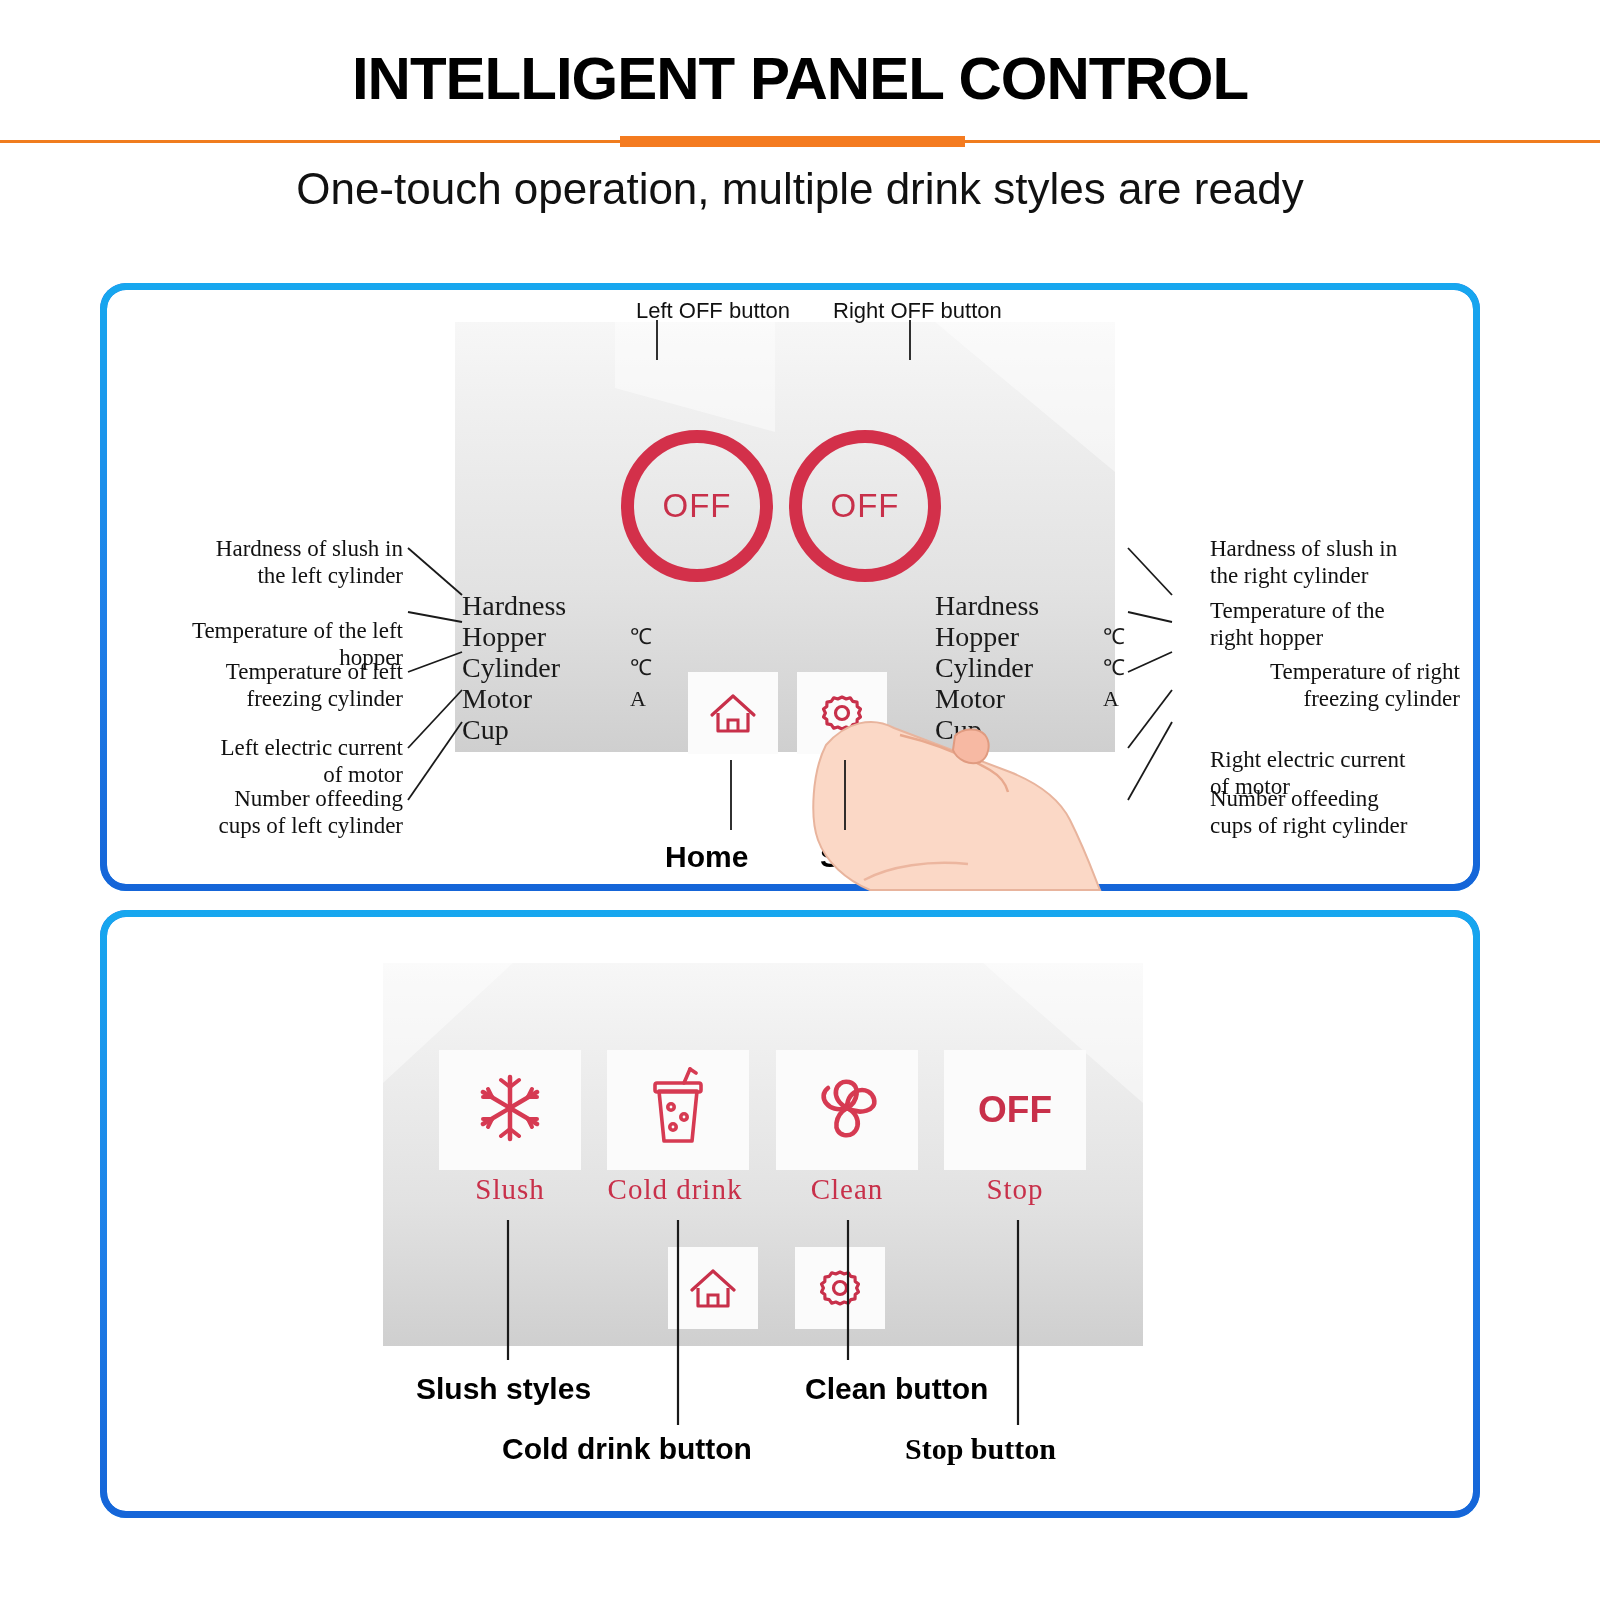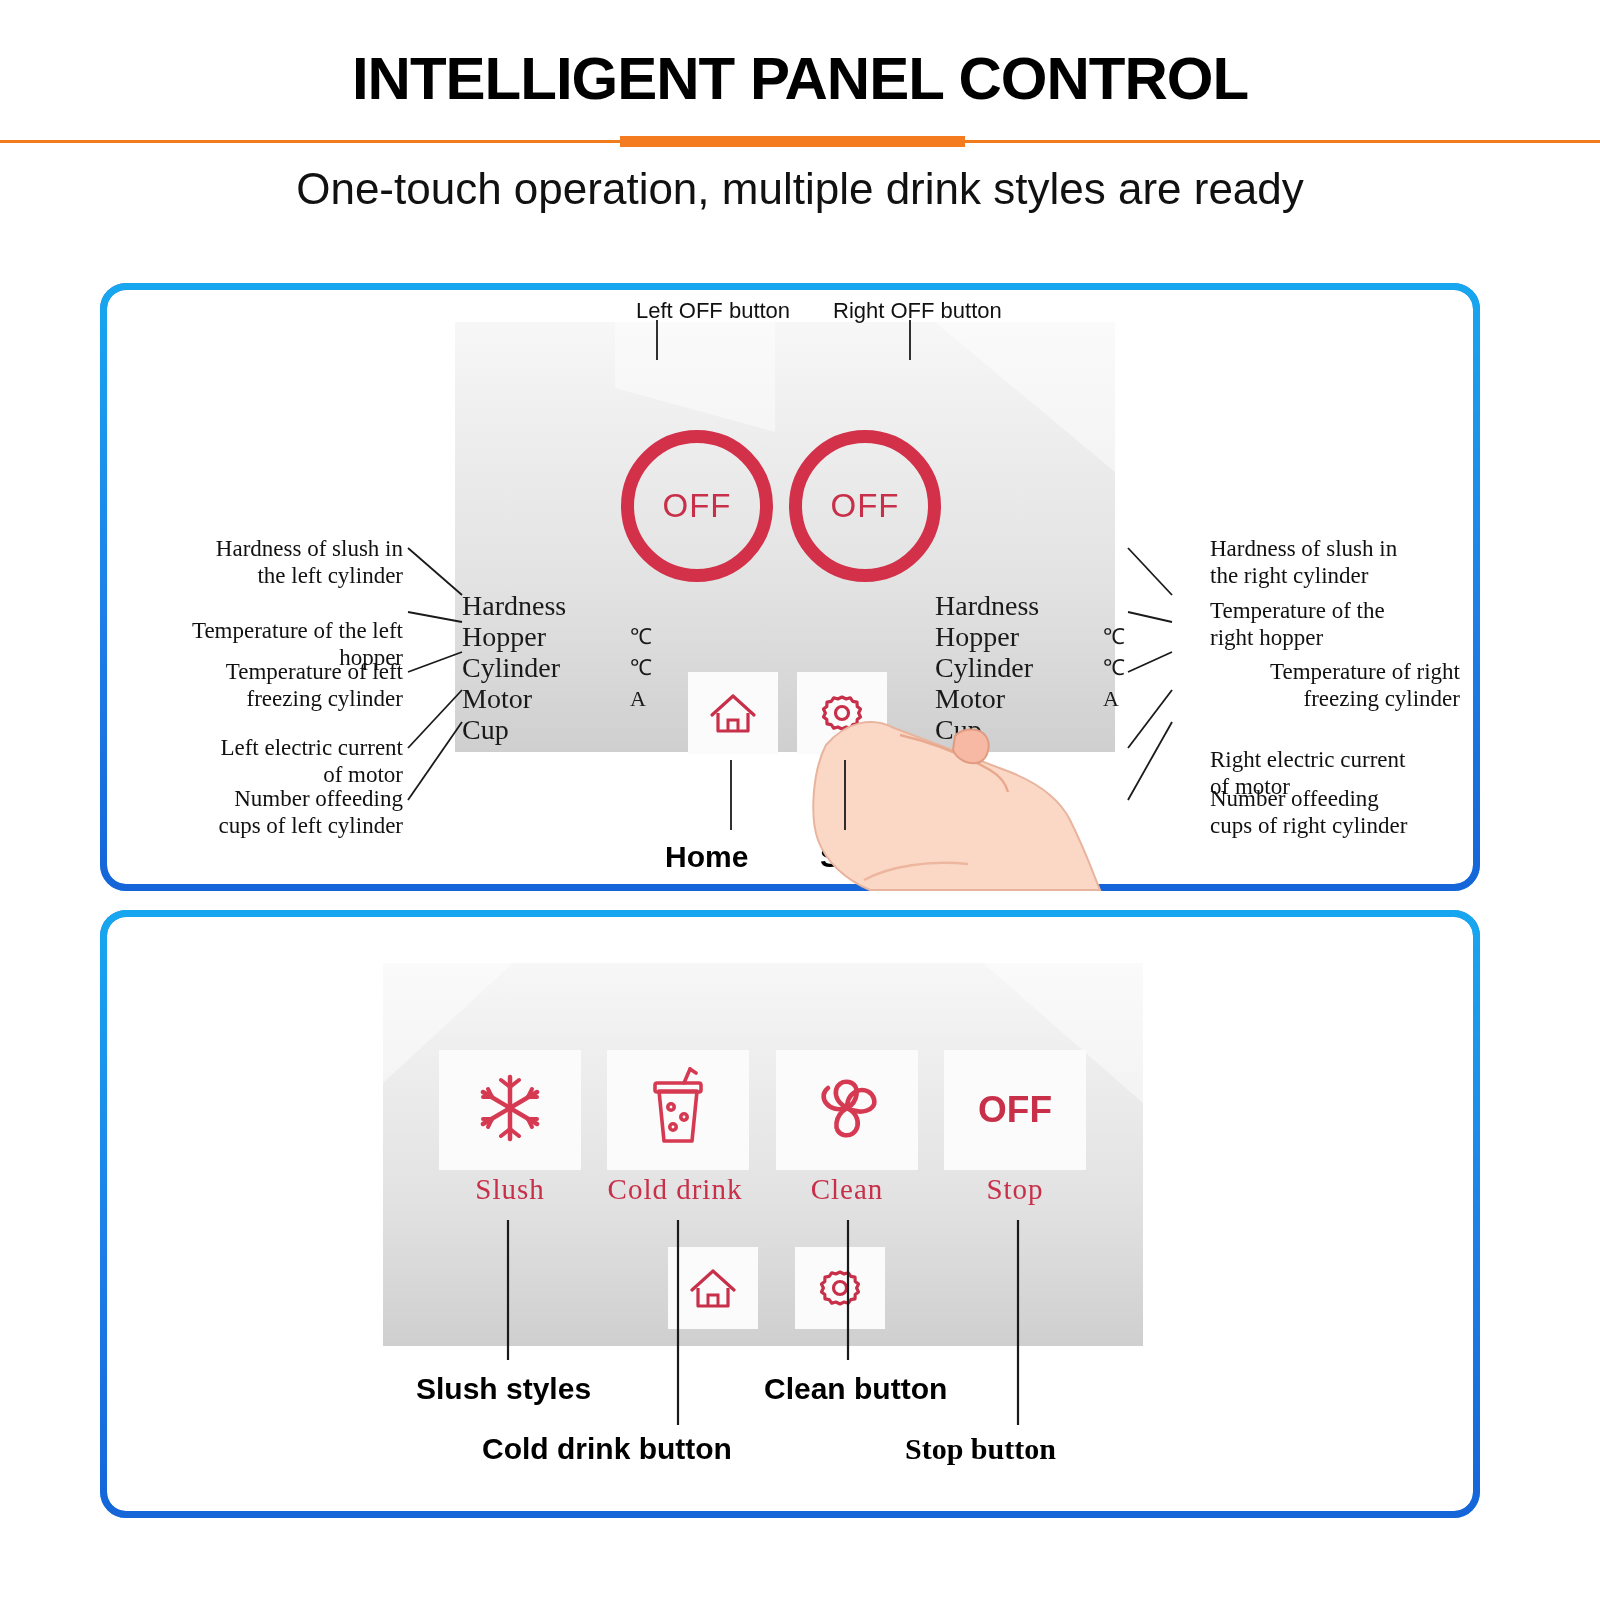--- a/index.html
+++ b/index.html
@@ -454,15 +454,15 @@
 <svg class="leaders">
   <g stroke="#1a1a1a" stroke-width="2.2" fill="none">
     <path d="M508 1220 L508 1360"></path>
     <path d="M678 1220 L678 1425"></path>
     <path d="M1018 1220 L1018 1425"></path>
     <path d="M848 1220 L848 1360"></path>
   </g>
 </svg>
 
 <div class="bold-callout" style="left:416px; top:1372px;">Slush styles</div>
-<div class="bold-callout" style="left:482px; top:1432px;">Cold drink button</div>
-<div class="bold-callout" style="left:764px; top:1372px;text-align:right;">Clean button</div>
+<div class="bold-callout" style="left:502px; top:1432px;">Cold drink button</div>
+<div class="bold-callout" style="left:805px; top:1372px;text-align:right;">Clean button</div>
 <div class="bold-callout" style="left:905px; top:1432px;font-family:Liberation Serif, serif;">Stop button</div>
 
 </body></html>

